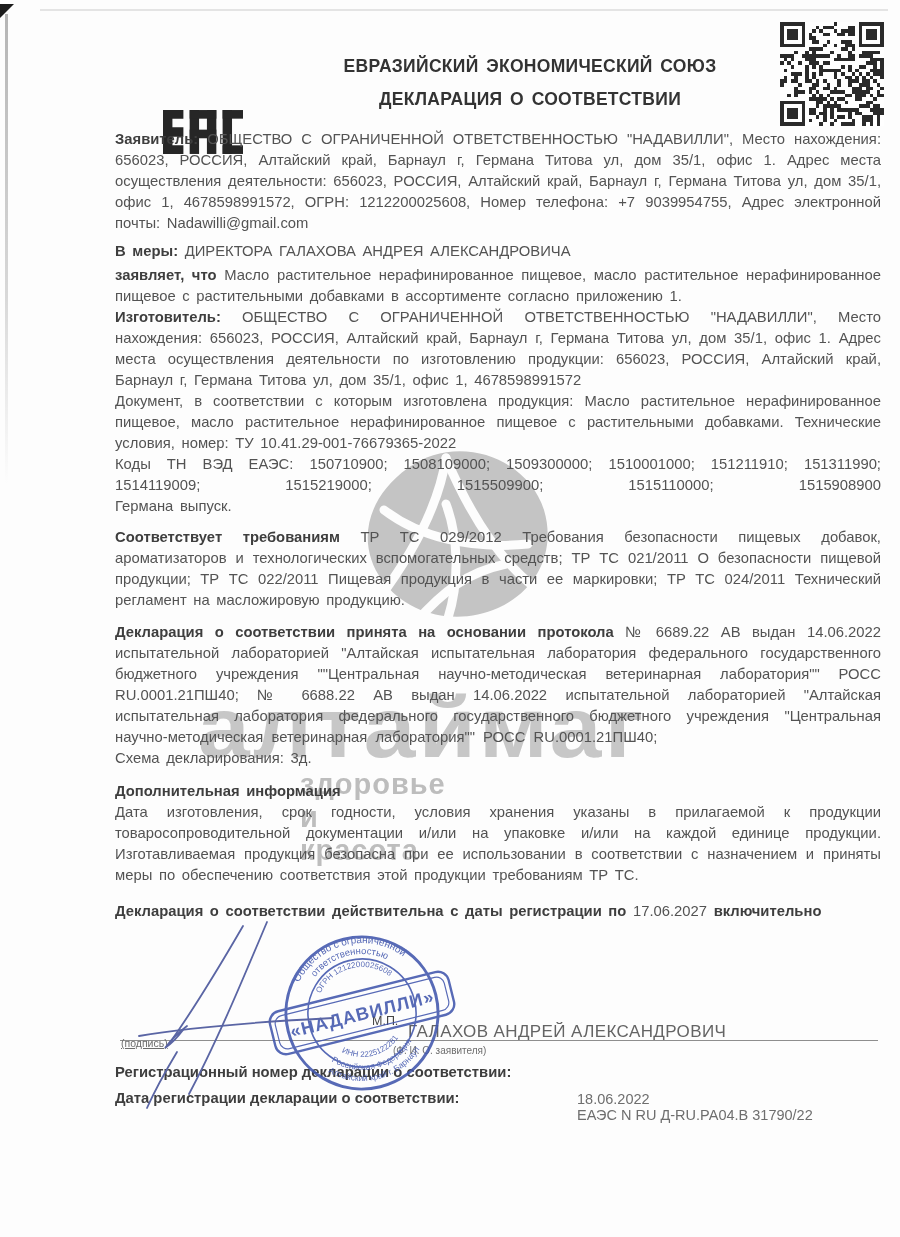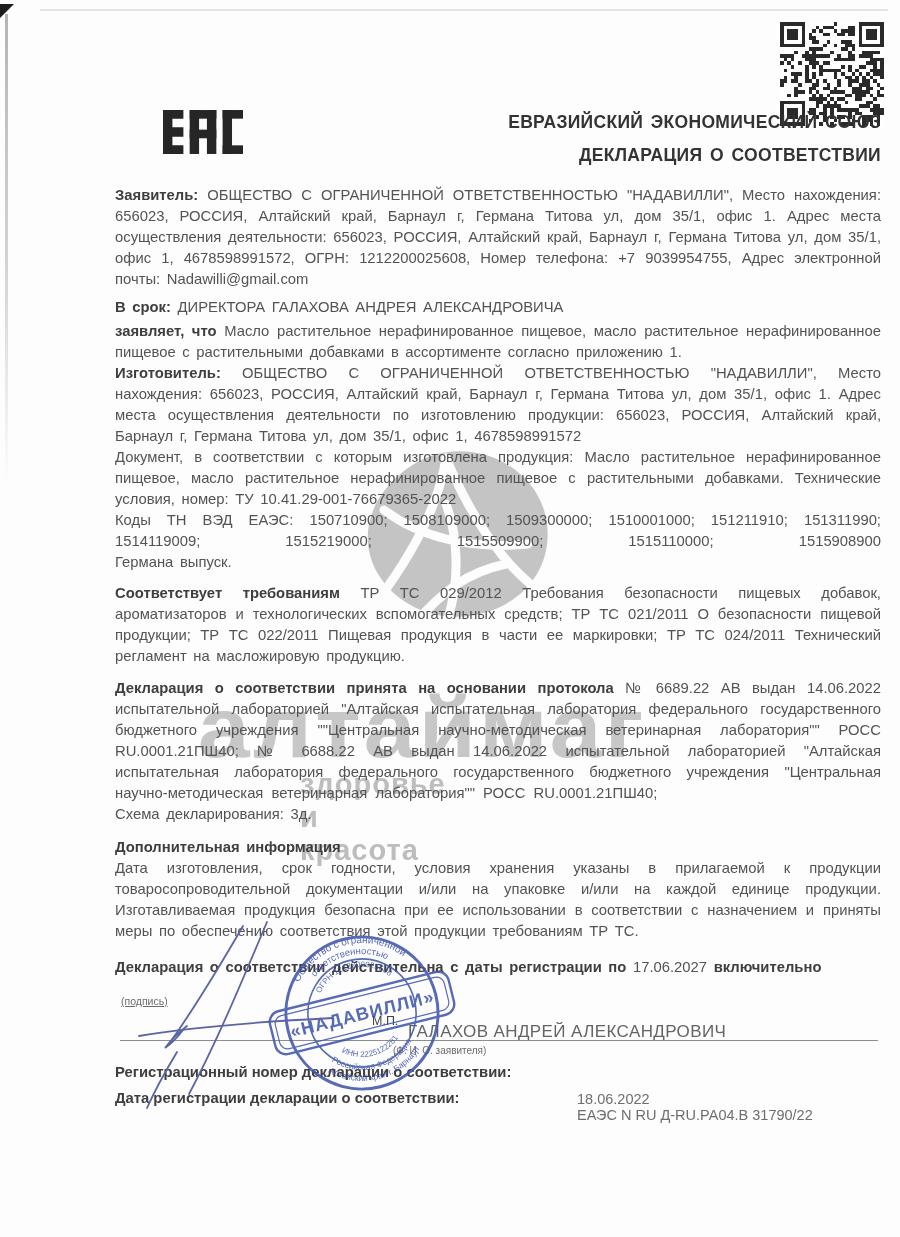--- a/index.html
+++ b/index.html
@@ -24,37 +24,37 @@
   .wm-brand{left:198px;top:678px;font-size:86px;font-weight:bold;
     color:#c7c7c7;letter-spacing:3px;transform:scaleX(1.08);transform-origin:left;}
   .wm-tagline{left:300px;top:768px;font-size:29px;font-weight:bold;color:#bdbdbd;letter-spacing:1px;}
 
   
   .content{left:115px;top:0;width:766px;z-index:1;
     font-size:14.8px;line-height:21px;color:#535353;
     text-align:justify;word-spacing:2.5px;}
   .content p{margin:0;}
   b,.b{font-weight:bold;color:#3e3e3e;}
-  .titles{margin-left:64px;text-align:right;padding-top:112px;}
+  .titles{margin-left:64px;text-align:center;padding-top:56px;}
   .title1,.title2{font-size:17.5px;font-weight:bold;color:#333;letter-spacing:.3px;}
   .title2{margin-top:12px;}
   .p-applicant{margin-top:19px !important;}
   .p-person{margin-top:7px !important;}
   .p-declares{margin-top:3px !important;}
   .p-tnved{text-align-last:justify;}
   .p-compliance{margin-top:10px !important;}
   .p-basis{margin-top:11px !important;word-spacing:4px;}
   .p-add-head{margin-top:12px !important;}
   .p-validity{margin-top:15px !important;}
 
   
   .sigzone{z-index:2;}
   .sig-rule{left:120px;top:1040px;width:758px;border-top:1.6px solid #8e8e8e;}
   .sig-name{left:408px;top:1022px;font-size:17px;color:#646464;letter-spacing:.4px;z-index:2;}
-  .sig-podpis{left:121px;top:995px;font-size:10.5px;color:#6d6d6d;z-index:2;text-decoration:underline;}
+  .sig-podpis{left:121px;top:1037px;font-size:10.5px;color:#6d6d6d;z-index:2;text-decoration:underline;}
   .sig-fio{left:393px;top:1045px;font-size:10px;color:#6d6d6d;z-index:2;}
   .sig-mp{left:372px;top:1014px;font-size:12.5px;color:#454545;z-index:1;}
   .stamp-svg{left:258px;top:925px;z-index:3;opacity:.88;}
   .pen-svg{left:125px;top:912px;z-index:4;}
 
   
   .foot-label1{left:115px;top:1064px;font-size:14.8px;font-weight:bold;color:#3e3e3e;}
   .foot-value1{left:577px;top:1107px;font-size:14.5px;color:#6e6e6e;}
   .foot-label2{left:115px;top:1090px;font-size:14.8px;font-weight:bold;color:#3e3e3e;}
   .foot-value2{left:577px;top:1091px;font-size:14.5px;color:#6e6e6e;}
@@ -408,21 +408,21 @@
     </svg>
 
   <div class="abs content">
     <div class="titles">
       <div class="title1">ЕВРАЗИЙСКИЙ ЭКОНОМИЧЕСКИЙ СОЮЗ</div>
       <div class="title2">ДЕКЛАРАЦИЯ О СООТВЕТСТВИИ</div>
     </div>
 
     <p class="p-applicant"><b>Заявитель:</b> <span>ОБЩЕСТВО С ОГРАНИЧЕННОЙ ОТВЕТСТВЕННОСТЬЮ "НАДАВИЛЛИ", Место нахождения: 656023, РОССИЯ, Алтайский край, Барнаул г, Германа Титова ул, дом 35/1, офис 1. Адрес места осуществления деятельности: 656023, РОССИЯ, Алтайский край, Барнаул г, Германа Титова ул, дом 35/1, офис 1, 4678598991572, ОГРН: 1212200025608, Номер телефона: +7 9039954755, Адрес электронной почты: Nadawilli@gmail.com</span></p>
 
-    <p class="p-person"><b>В срок:</b> <span>ДИРЕКТОРА ГАЛАХОВА АНДРЕЯ АЛЕКСАНДРОВИЧА</span></p>
+    <p class="p-person"><b>В меры:</b> <span>ДИРЕКТОРА ГАЛАХОВА АНДРЕЯ АЛЕКСАНДРОВИЧА</span></p>
 
     <p class="p-declares"><b>заявляет, что</b> <span>Масло растительное нерафинированное пищевое, масло растительное нерафинированное пищевое с растительными добавками в ассортименте согласно приложению 1.</span></p>
 
     <p><b>Изготовитель:</b> <span>ОБЩЕСТВО С ОГРАНИЧЕННОЙ ОТВЕТСТВЕННОСТЬЮ "НАДАВИЛЛИ", Место нахождения: 656023, РОССИЯ, Алтайский край, Барнаул г, Германа Титова ул, дом 35/1, офис 1. Адрес места осуществления деятельности по изготовлению продукции: 656023, РОССИЯ, Алтайский край, Барнаул г, Германа Титова ул, дом 35/1, офис 1, 4678598991572</span></p>
 
     <p><span>Документ, в соответствии с которым изготовлена продукция: Масло растительное нерафинированное пищевое, масло растительное нерафинированное пищевое с растительными добавками. Технические условия, номер: ТУ 10.41.29-001-76679365-2022</span></p>
 
     <p class="p-tnved"><span>Коды ТН ВЭД ЕАЭС: 150710900; 1508109000; 1509300000; 1510001000; 151211910; 151311990; 1514119009; 1515219000; 1515509900; 1515110000; 1515908900</span></p>
 
     <p><span>Германа выпуск.</span></p>

